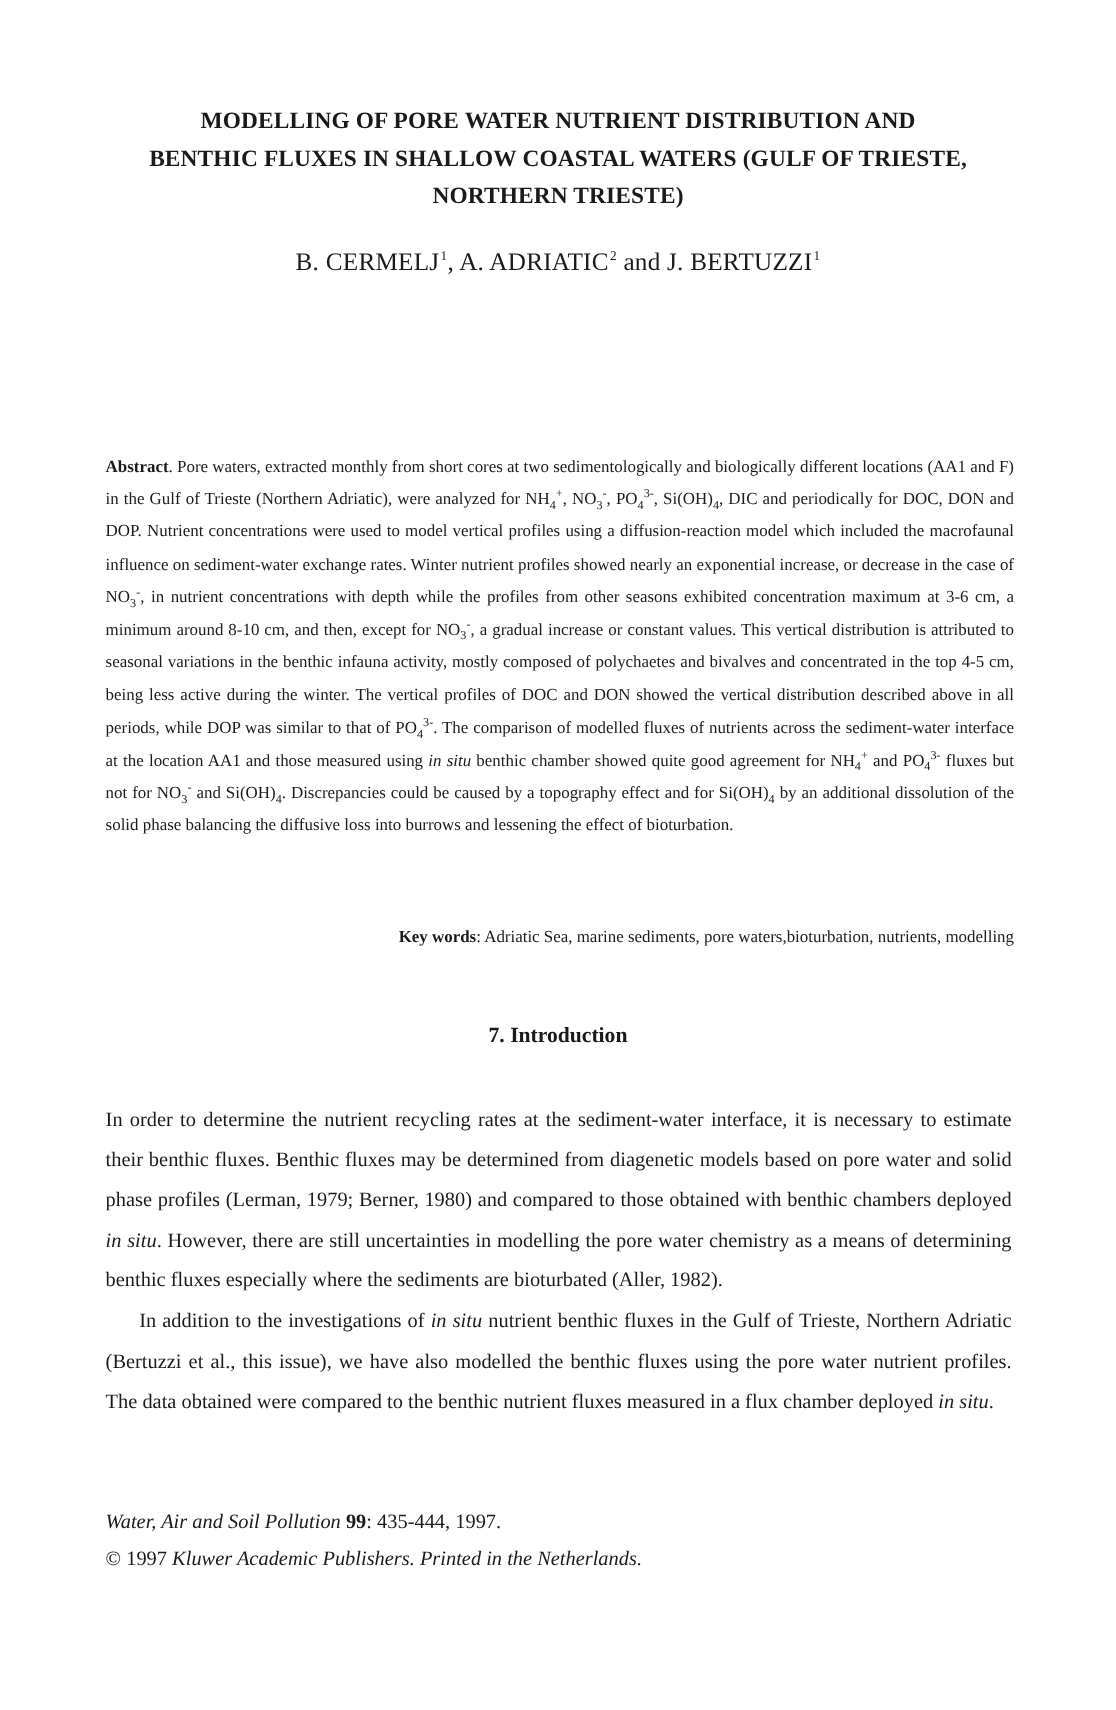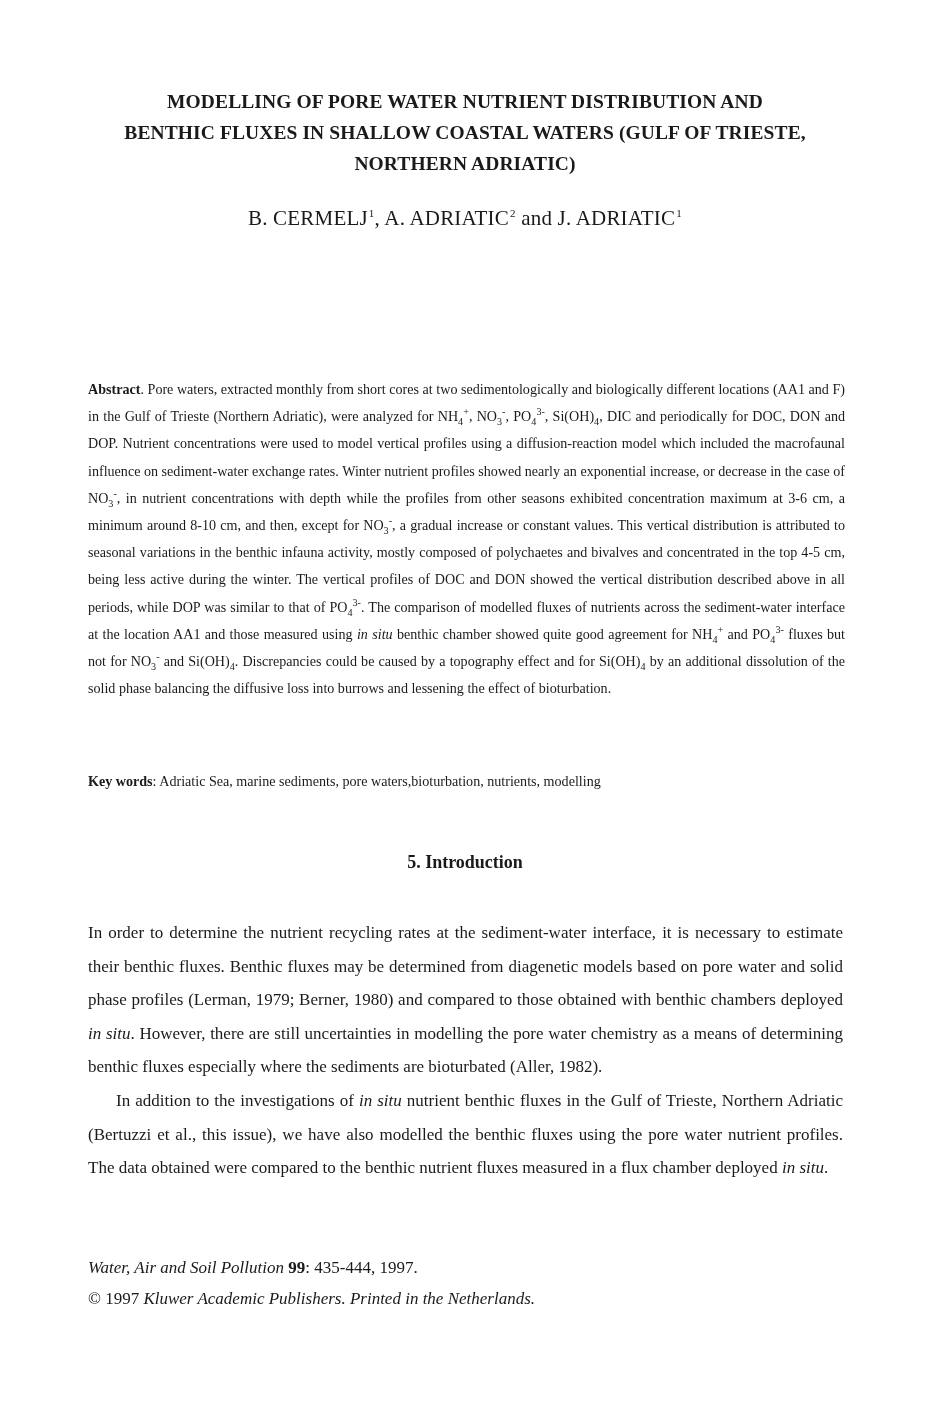--- a/index.html
+++ b/index.html
@@ -86,21 +86,21 @@
   .abstract b { font-weight: bold; }
   .abstract i { font-style: italic; }
 
   .keywords {
     position: absolute;
     left: 88px;
     top: 768px;
     width: 757px;
     font-size: 14.1px;
     line-height: 27px;
-    text-align: left;
+    text-align: right;
   }
   .keywords b { font-weight: bold; }
 
   
   .section-heading {
     position: absolute;
     left: 88px;
     top: 850px;
     width: 754px;
     text-align: center;
@@ -151,37 +151,37 @@
   }
 </style>
 </head>
 <body>
 
 <div class="page">
 
   <div class="title-block">
     <div class="title-line">MODELLING OF PORE WATER NUTRIENT DISTRIBUTION AND</div>
     <div class="title-line">BENTHIC FLUXES IN SHALLOW COASTAL WATERS (GULF OF TRIESTE,</div>
-    <div class="title-line">NORTHERN ADRIATIC)</div>
+    <div class="title-line">NORTHERN TRIESTE)</div>
   </div>
 
   <div class="authors">
-    <span>B. CERMELJ</span><sup>1</sup><span>, </span><span>A. ADRIATIC</span><sup>2</sup> <span>and</span> <span>J. ADRIATIC</span><sup>1</sup>
+    <span>B. CERMELJ</span><sup>1</sup><span>, </span><span>A. ADRIATIC</span><sup>2</sup> <span>and</span> <span>J. BERTUZZI</span><sup>1</sup>
   </div>
 
 
   <div class="abstract">
     <b>Abstract</b><span>. Pore waters, extracted monthly from short cores at two sedimentologically and biologically different locations (AA1 and F) in the Gulf of Trieste (Northern Adriatic), were analyzed for NH</span><sub>4</sub><sup>+</sup><span>, NO</span><sub>3</sub><sup>-</sup><span>, PO</span><sub>4</sub><sup>3-</sup><span>, Si(OH)</span><sub>4</sub><span>, DIC and periodically for DOC, DON and DOP. Nutrient concentrations were used to model vertical profiles using a diffusion-reaction model which included the macrofaunal influence on sediment-water exchange rates. Winter nutrient profiles showed nearly an exponential increase, or decrease in the case of NO</span><sub>3</sub><sup>-</sup><span>, in nutrient concentrations with depth while the profiles from other seasons exhibited concentration maximum at 3-6 cm, a minimum around 8-10 cm, and then, except for NO</span><sub>3</sub><sup>-</sup><span>, a gradual increase or constant values. This vertical distribution is attributed to seasonal variations in the benthic infauna activity, mostly composed of polychaetes and bivalves and concentrated in the top 4-5 cm, being less active during the winter. The vertical profiles of DOC and DON showed the vertical distribution described above in all periods, while DOP was similar to that of PO</span><sub>4</sub><sup>3-</sup><span>. The comparison of modelled fluxes of nutrients across the sediment-water interface at the location AA1 and those measured using </span><i>in situ</i><span> benthic chamber showed quite good agreement for NH</span><sub>4</sub><sup>+</sup><span> and PO</span><sub>4</sub><sup>3-</sup><span> fluxes but not for NO</span><sub>3</sub><sup>-</sup><span> and Si(OH)</span><sub>4</sub><span>. Discrepancies could be caused by a topography effect and for Si(OH)</span><sub>4</sub><span> by an additional dissolution of the solid phase balancing the diffusive loss into burrows and lessening the effect of bioturbation.</span>
   </div>
 
   <div class="keywords">
     <b>Key words</b><span>: </span><span>Adriatic Sea, marine sediments, pore waters,bioturbation, nutrients, modelling</span>
   </div>
 
-  <div class="section-heading">5. Introduction</div>
+  <div class="section-heading">7. Introduction</div>
 
   <div class="body-text">
     <p><span>In order to determine the nutrient recycling rates at the sediment-water interface, it is necessary to estimate their benthic fluxes. Benthic fluxes may be determined from diagenetic models based on pore water and solid phase profiles (Lerman, 1979; Berner, 1980) and compared to those obtained with benthic chambers deployed </span><i>in situ</i><span>. However, there are still uncertainties in modelling the pore water chemistry as a means of determining benthic fluxes especially where the sediments are bioturbated (Aller, 1982).</span></p>
     <p class="indent"><span>In addition to the investigations of </span><i>in situ</i><span> nutrient benthic fluxes in the Gulf of Trieste, Northern Adriatic  (Bertuzzi et al., this issue), we have also modelled the benthic fluxes using the pore water nutrient profiles. The data obtained were compared to the benthic nutrient fluxes measured in a flux chamber deployed </span><i>in situ</i><span>.</span></p>
   </div>
 
   <div class="footer">
     <div><span>Water, Air and Soil Pollution</span> <b>99</b><span class="roman">: 435-444, 1997.</span></div>
     <div><span class="roman">©</span> <span class="roman">1997</span> <span>Kluwer Academic Publishers. Printed in the Netherlands.</span></div>
   </div>

